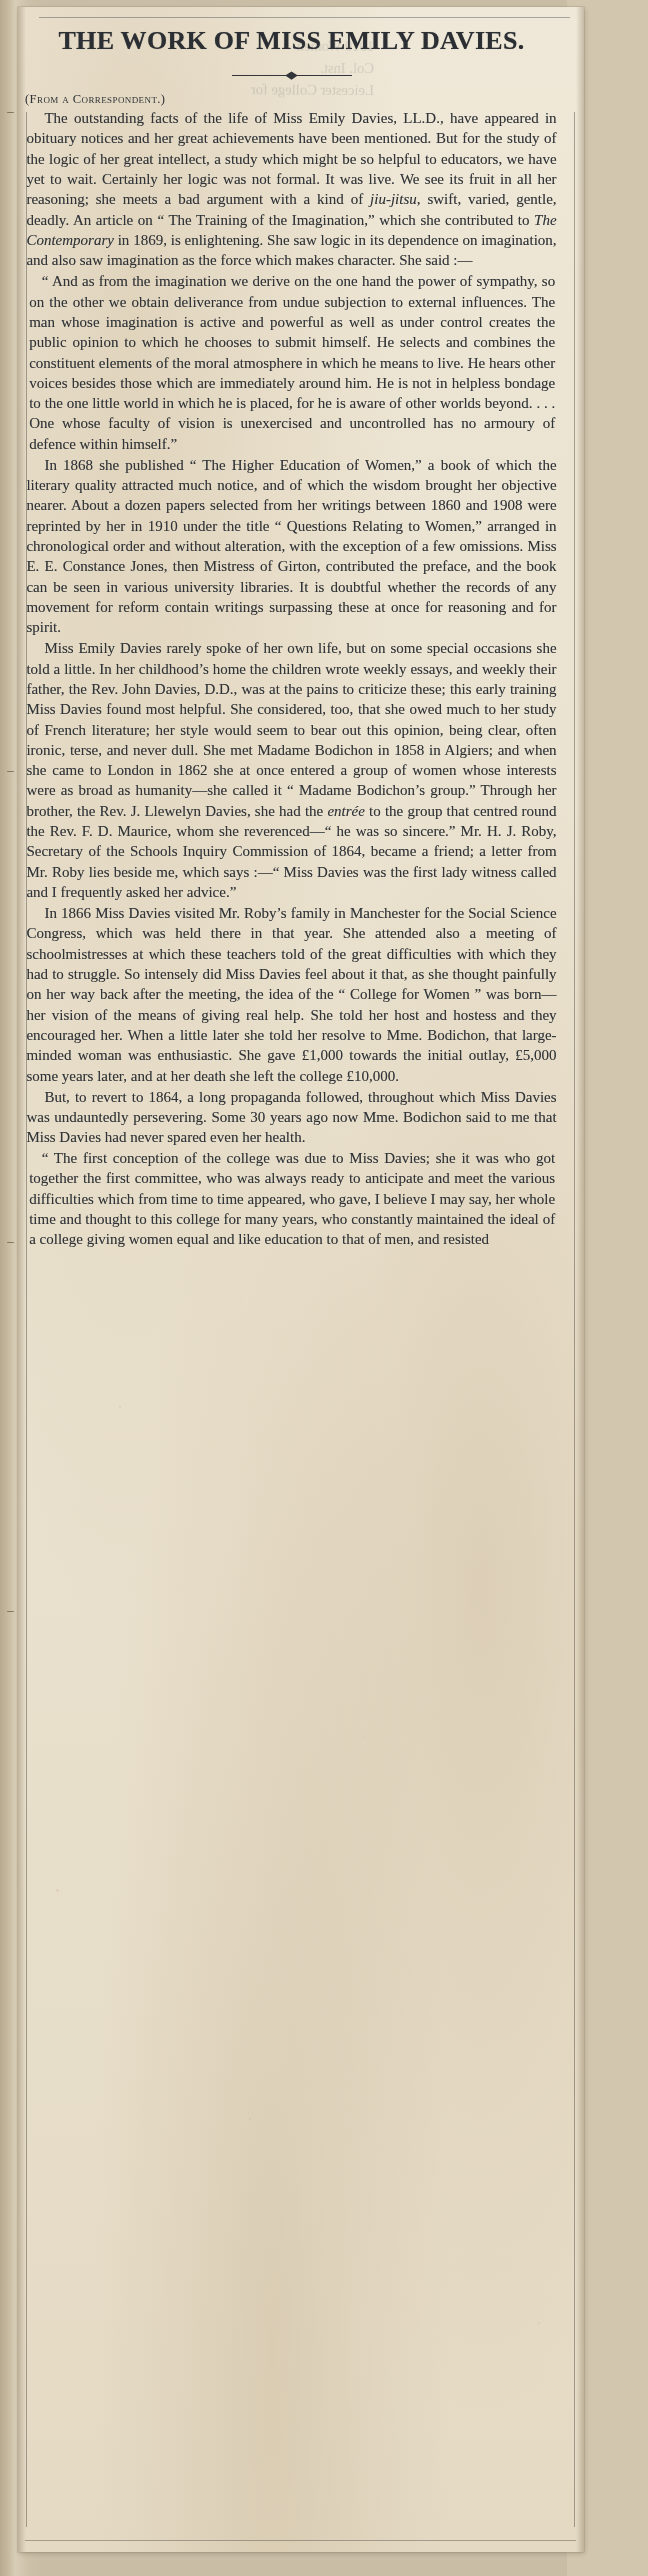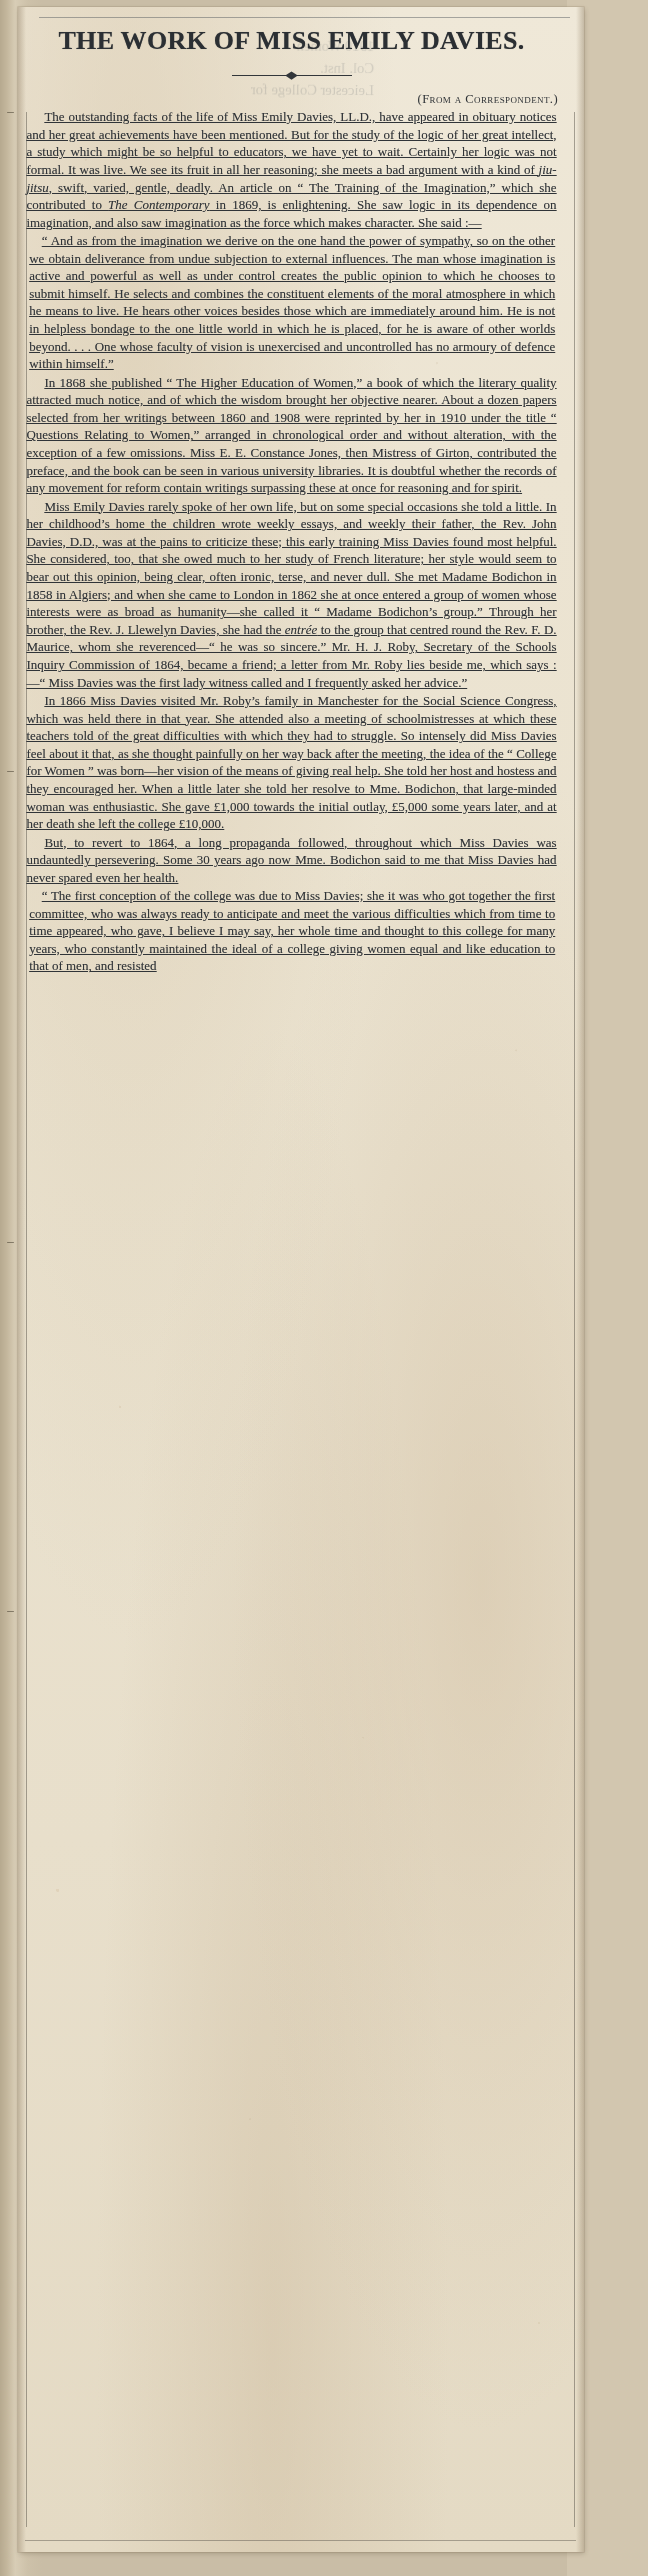--- a/index.html
+++ b/index.html
@@ -152,39 +152,38 @@
     position: absolute;
     top: 2.1px;
     left: 50%;
     margin-left: -6.3px;
     width: 12.6px; height: 8.4px;
     background: #32363a;
     clip-path: polygon(0 50%, 50% 0, 100% 50%, 50% 100%);
   }
 
   .byline {
-    text-align: right;
+    text-align: left;
     font-variant: small-caps;
     font-size: 12.6px;
     letter-spacing: 0.4px;
     margin: 2.8px 0 1.4px 0;
     color: #2e3236;
   }
 
   p.body {
     margin: 0 0 0.7px 0;
     padding: 0 1.4px;
-    font-size: 13px;
+    font-size: 15px;
     line-height: 1.355;
     text-align: justify;
     text-indent: 18px;
     color: #303438;
     text-shadow: 0 0 0.3px rgba(48,52,56,.35);
     hyphens: none;
-    text-decoration: underline;
   }
   p.body.quote {
     text-indent: 12.6px;
     padding-left: 4.2px;
     padding-right: 2.8px;
   }
   p.body.tight { margin-bottom: 18px; }
 
   em.it { font-style: italic; }
 

